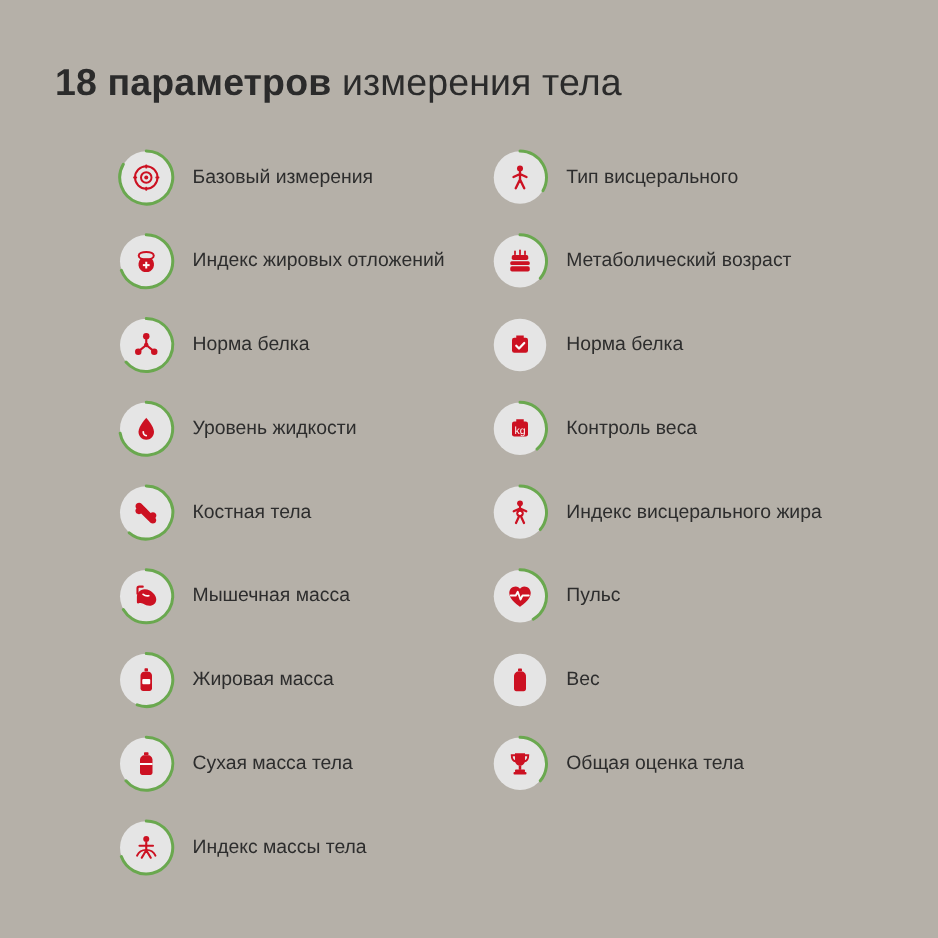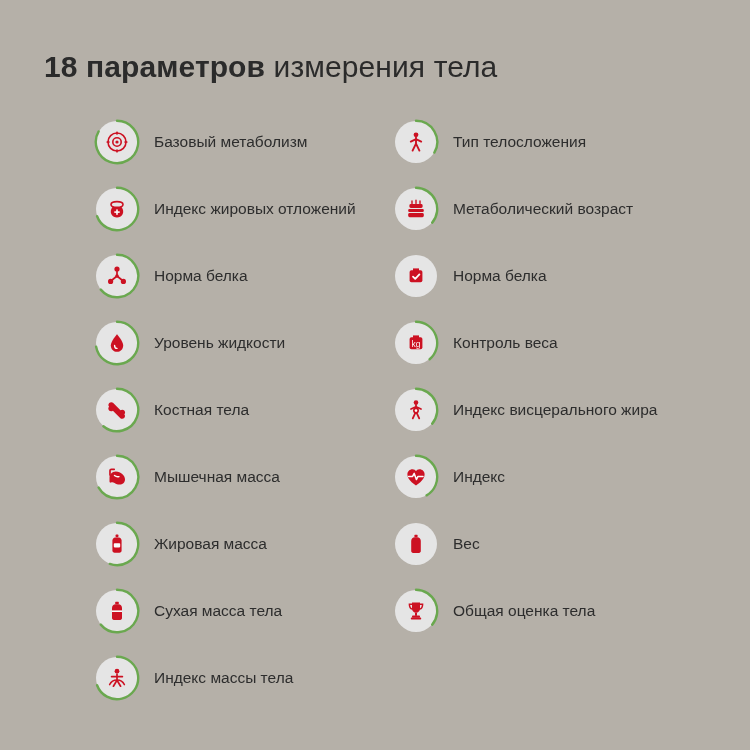--- a/index.html
+++ b/index.html
@@ -110,21 +110,21 @@
                 <circle cx="12" cy="12" r="9" fill="none" stroke="#cc1122" stroke-width="1.6"></circle>
                 <circle cx="12" cy="12" r="4.2" fill="none" stroke="#cc1122" stroke-width="1.6"></circle>
                 <circle cx="12" cy="12" r="1.6"></circle>
                 <rect x="11.2" y="1.5" width="1.6" height="3.2" rx="0.6"></rect>
                 <rect x="11.2" y="19.3" width="1.6" height="3.2" rx="0.6"></rect>
                 <rect x="1.5" y="11.2" width="3.2" height="1.6" rx="0.6"></rect>
                 <rect x="19.3" y="11.2" width="3.2" height="1.6" rx="0.6"></rect>
               </svg>
             </span>
           </div>
-          <div class="label">Базовый метаболизм</div>
+          <div class="label">Базовый измерения</div>
         </div>
         <div class="item">
           <div class="badge">
             <svg class="arc" viewBox="0 0 46 46" xmlns="http://www.w3.org/2000/svg">
               <path d="M 23.00 1.80 A 21.2 21.2 0 1 1 3.08 30.25" fill="none" stroke="#6aa84f" stroke-width="2.4" stroke-linecap="round"></path>
             </svg>
             <span>
               <svg class="glyph" viewBox="0 0 24 24" fill="#cc1122" xmlns="http://www.w3.org/2000/svg">
                 <path d="M6 7.5 C6 5.8 8.6 4.6 12 4.6 C15.4 4.6 18 5.8 18 7.5 C18 9.2 15.4 10.4 12 10.4 C8.6 10.4 6 9.2 6 7.5 Z" fill="none" stroke="#cc1122" stroke-width="1.6"></path>
                 <path d="M7.5 10 C5.8 12 5.2 15 6.4 17.3 C7.6 19.6 9.7 20.6 12 20.6 C14.3 20.6 16.4 19.6 17.6 17.3 C18.8 15 18.2 12 16.5 10 Z"></path>
@@ -246,21 +246,21 @@
             <svg class="arc" viewBox="0 0 46 46" xmlns="http://www.w3.org/2000/svg">
               <path d="M 23.00 1.80 A 21.2 21.2 0 0 1 41.36 33.60" fill="none" stroke="#6aa84f" stroke-width="2.4" stroke-linecap="round"></path>
             </svg>
             <span>
               <svg class="glyph" viewBox="0 0 24 24" fill="#cc1122" xmlns="http://www.w3.org/2000/svg">
                 <circle cx="12" cy="4.8" r="2.4"></circle>
                 <path d="M12 7.6 L12 13.6 M12 13.6 L8.6 20.6 M12 13.6 L15.4 20.6 M12 9.2 L6.8 11.6 M12 9.2 L17.2 11.6" stroke="#cc1122" stroke-width="1.9" fill="none" stroke-linecap="round"></path>
               </svg>
             </span>
           </div>
-          <div class="label">Тип телосложения</div>
+          <div class="label">Тип висцерального</div>
         </div>
         <div class="item">
           <div class="badge">
             <svg class="arc" viewBox="0 0 46 46" xmlns="http://www.w3.org/2000/svg">
               <path d="M 23.00 1.80 A 21.2 21.2 0 0 1 39.24 36.63" fill="none" stroke="#6aa84f" stroke-width="2.4" stroke-linecap="round"></path>
             </svg>
             <span>
               <svg class="glyph" viewBox="0 0 24 24" fill="#cc1122" xmlns="http://www.w3.org/2000/svg">
                 <path d="M8 4 L8 6.4 M12 3.2 L12 6.4 M16 4 L16 6.4" stroke="#cc1122" stroke-width="1.4" fill="none" stroke-linecap="round"></path>
                 <rect x="5.4" y="7" width="13.2" height="4" rx="1.4"></rect>
@@ -319,21 +319,21 @@
             <svg class="arc" viewBox="0 0 46 46" xmlns="http://www.w3.org/2000/svg">
               <path d="M 23.00 1.80 A 21.2 21.2 0 0 1 33.60 41.36" fill="none" stroke="#6aa84f" stroke-width="2.4" stroke-linecap="round"></path>
             </svg>
             <span>
               <svg class="glyph" viewBox="0 0 24 24" fill="#cc1122" xmlns="http://www.w3.org/2000/svg">
                 <path d="M12 20.4 C12 20.4 3.4 15.2 3.4 9.4 C3.4 6.4 5.7 4.2 8.5 4.2 C10.2 4.2 11.4 5.1 12 6 C12.6 5.1 13.8 4.2 15.5 4.2 C18.3 4.2 20.6 6.4 20.6 9.4 C20.6 15.2 12 20.4 12 20.4 Z"></path>
                 <path d="M4.6 11.4 L8.6 11.4 L10.2 8.4 L12.4 14.6 L14 11.4 L19 11.4" stroke="#fbfbfa" stroke-width="1.5" fill="none" stroke-linecap="round" stroke-linejoin="round"></path>
               </svg>
             </span>
           </div>
-          <div class="label">Индекс</div>
+          <div class="label">Пульс</div>
         </div>
         <div class="item">
           <div class="badge">
             <span>
               <svg class="glyph" viewBox="0 0 24 24" fill="#cc1122" xmlns="http://www.w3.org/2000/svg">
                 <rect x="10.4" y="2.8" width="3.2" height="2.4" rx="0.6"></rect>
                 <path d="M7.2 9 C7.2 6.9 8.8 5.2 10.8 5.2 L13.2 5.2 C15.2 5.2 16.8 6.9 16.8 9 L16.8 19 C16.8 20.1 16 20.9 15 20.9 L9 20.9 C8 20.9 7.2 20.1 7.2 19 Z"></path>
               </svg>
             </span>
           </div>

